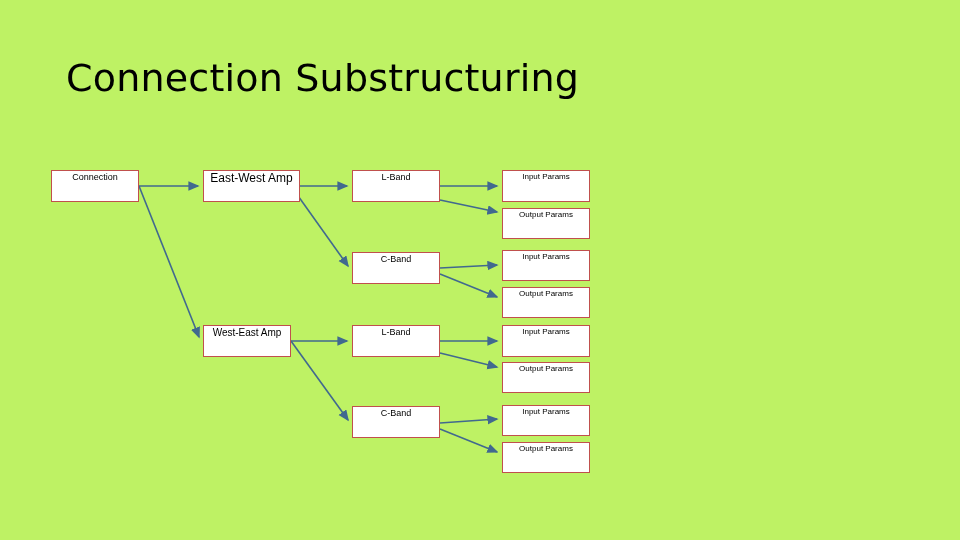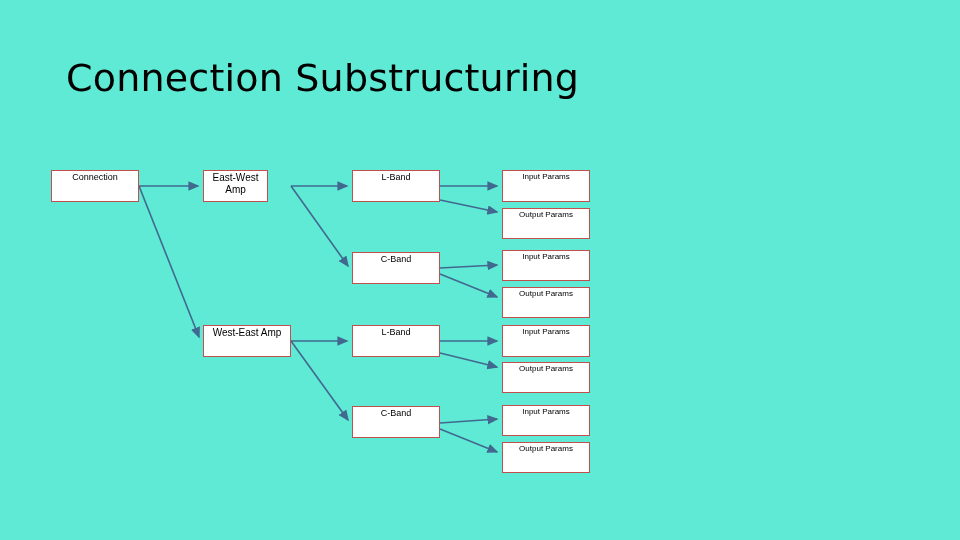--- a/index.html
+++ b/index.html
@@ -12,21 +12,21 @@
     height: 540px;
     position: relative;
     font-family: "Liberation Sans", sans-serif;
     overflow: hidden;
   }
   #slide {
     position: absolute;
     left: 0; top: 0;
     width: 960px;
     height: 540px;
-    background: #5eead4;
+    background: #bef264;
   }
   #title {
     position: absolute;
     left: 66px;
     top: 56px;
     font-size: 38px;
     font-weight: 400;
     color: #000000;
     letter-spacing: 0.2px;
     white-space: nowrap;
@@ -81,21 +81,21 @@
         <path d="M 440,353 L 497,367" stroke="#41698f" stroke-width="1.6" fill="none" marker-end="url(#arrowhead)"></path>
         <path d="M 440,423 L 497,419" stroke="#41698f" stroke-width="1.6" fill="none" marker-end="url(#arrowhead)"></path>
         <path d="M 440,429 L 497,452" stroke="#41698f" stroke-width="1.6" fill="none" marker-end="url(#arrowhead)"></path>
       </g>
   </svg>
 
   <div id="node-layer">
       <div class="node" style="left: 51px; top: 170px; width: 88px; height: 32px; font-size: 9px; border-color: rgb(192, 80, 77);">
         <span>Connection</span>
       </div>
-      <div class="node" style="left: 203px; top: 170px; width: 65px; height: 32px; font-size: 10px; border-color: rgb(192, 80, 77);">
+      <div class="node" style="left: 203px; top: 170px; width: 97px; height: 32px; font-size: 12px; border-color: rgb(192, 80, 77);">
         <span>East-West Amp</span>
       </div>
       <div class="node" style="left: 203px; top: 325px; width: 88px; height: 32px; font-size: 10px; border-color: rgb(192, 80, 77);">
         <span>West-East Amp</span>
       </div>
       <div class="node" style="left: 352px; top: 170px; width: 88px; height: 32px; font-size: 9px; border-color: rgb(192, 80, 77);">
         <span>L-Band</span>
       </div>
       <div class="node" style="left: 352px; top: 252px; width: 88px; height: 32px; font-size: 9px; border-color: rgb(192, 80, 77);">
         <span>C-Band</span>

